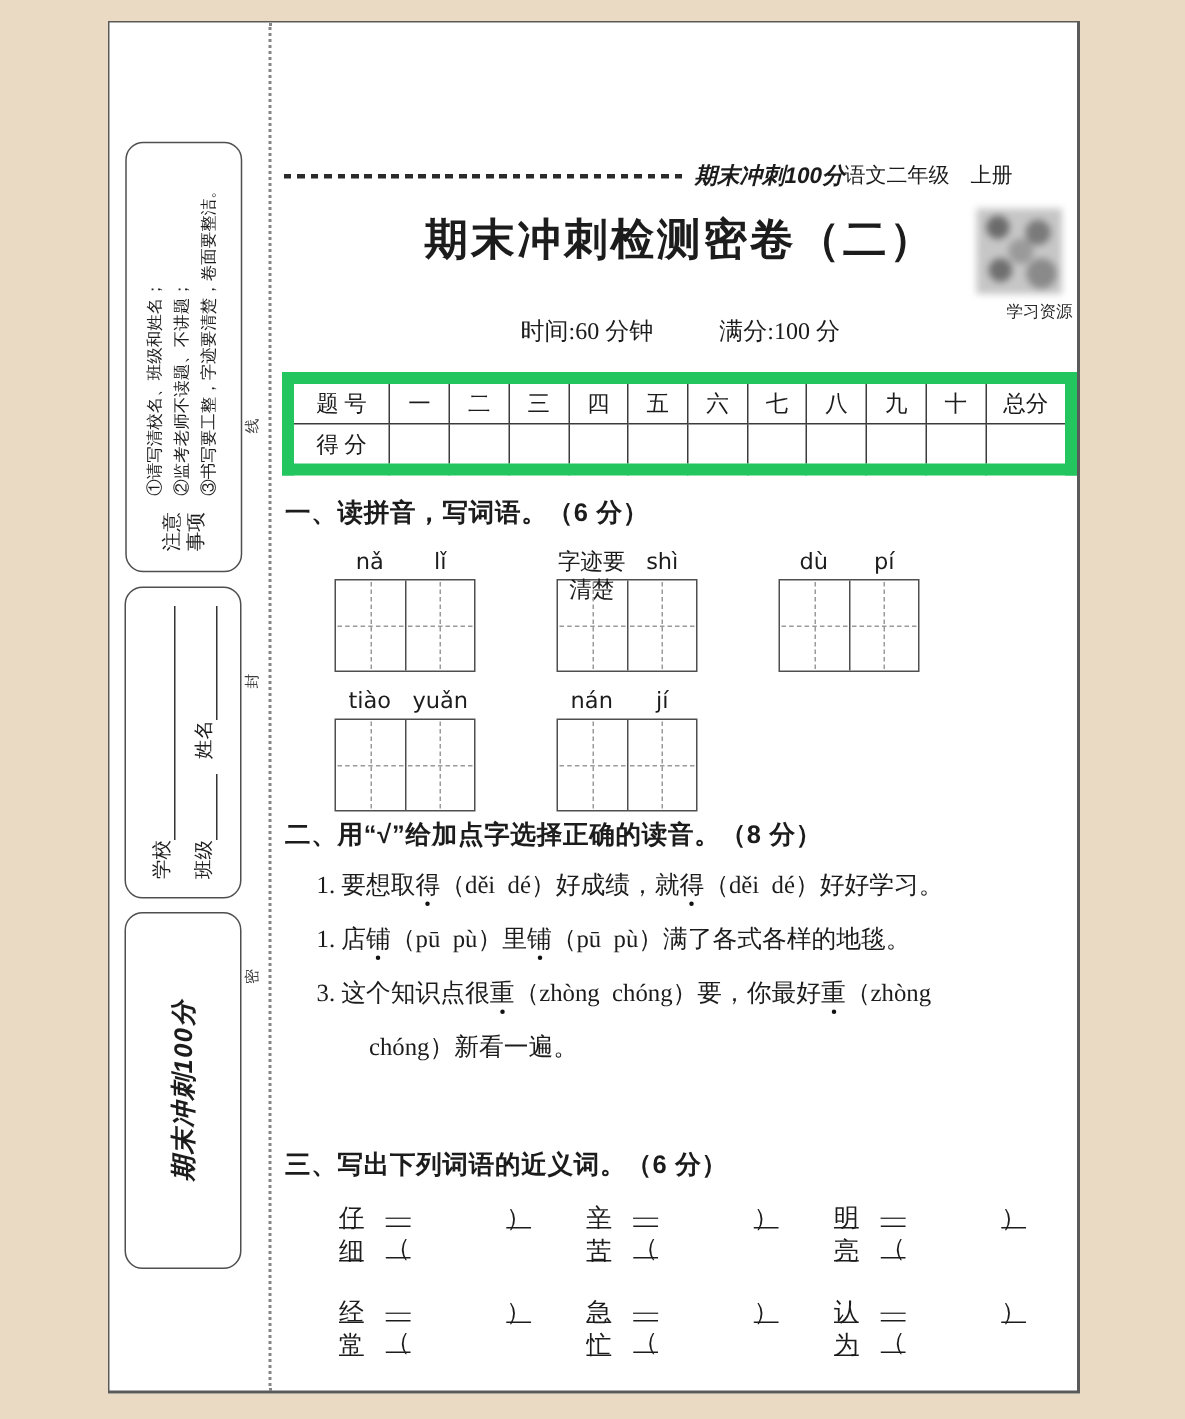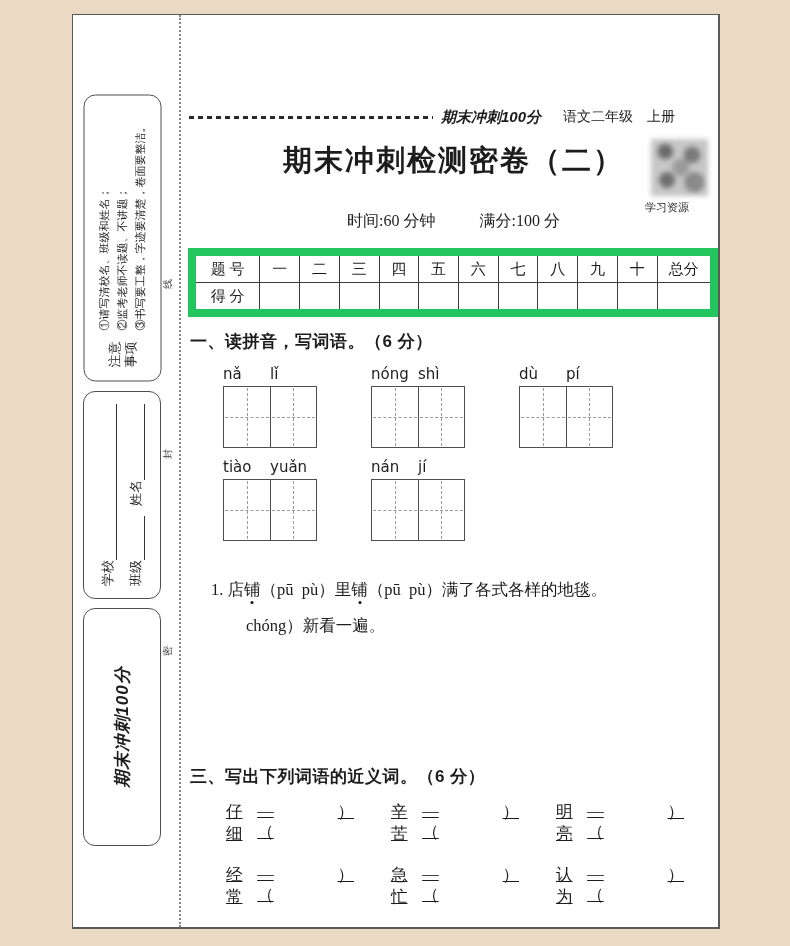--- a/index.html
+++ b/index.html
@@ -27,57 +27,57 @@
   .fl.short{width:44px;margin-right:10px;}
   .brand-inner{display:flex;align-items:center;justify-content:center;
                font-family:"Liberation Sans",sans-serif;font-weight:bold;font-style:italic;
                font-size:17px;letter-spacing:1px;}
 
   
   .head-row{position:absolute;left:116px;top:92px;width:486px;height:20px;display:flex;align-items:center;}
   .head-dashes{flex:1;height:3px;margin-right:8px;
     background:repeating-linear-gradient(90deg,#2a2a2a 0 5px,transparent 5px 9px);}
   .head-brand{font-family:"Liberation Sans",sans-serif;font-weight:bold;font-style:italic;font-size:15px;}
-  .head-subject{font-size:14px;margin-left:22px;}
+  .head-subject{font-size:14px;margin-left:0;}
   .head-volume{font-size:14px;margin-left:14px;text-align:right;}
 
   .exam-title{position:absolute;left:115px;top:126px;width:531px;text-align:center;
               font-size:29px;font-weight:bold;letter-spacing:2px;line-height:38px;}
   .exam-meta{position:absolute;left:115px;top:196px;width:531px;display:flex;
              justify-content:center;gap:44px;font-size:16px;}
 
   .qr-wrap{position:absolute;left:578px;top:124px;width:58px;}
   .qr-blur{width:57px;height:57px;filter:blur(2.6px);
     background:
       radial-gradient(circle at 25% 22%,#6b6b6b 0 12%,transparent 13%),
       radial-gradient(circle at 72% 28%,#7a7a7a 0 14%,transparent 15%),
       radial-gradient(circle at 28% 72%,#6f6f6f 0 13%,transparent 14%),
       radial-gradient(circle at 76% 76%,#8a8a8a 0 16%,transparent 17%),
       radial-gradient(circle at 52% 50%,#9a9a9a 0 20%,transparent 21%),
       #c6c6c6;}
-  .qr-caption{width:70px;margin-left:-6px;text-align:left;font-size:11px;margin-top:4px;color:#2a2a2a;}
+  .qr-caption{width:70px;margin-left:-6px;text-align:right;font-size:11px;margin-top:4px;color:#2a2a2a;}
 
   
   .score-table{position:absolute;left:115px;top:233px;border-collapse:collapse;table-layout:fixed;}
   .score-table td{border:1px solid #3c3c3c;height:26px;text-align:center;font-size:15px;padding:0;}
   .score-table{border:8px solid #22c55e;}
   td.score-lab{width:68px;}
   td.score-col{width:41px;}
   td.score-total{width:56px;}
 
   
   .sec-head{position:absolute;left:117px;font-family:"Liberation Sans",sans-serif;
             font-weight:bold;font-size:17px;letter-spacing:0.5px;}
 
   
   #grid-rows{position:absolute;left:115px;top:350px;width:531px;}
   .pgrid-row{display:flex;padding-left:35px;gap:54px;margin-bottom:10px;}
   .pgroup{width:94px;}
   .plabels{display:flex;height:21px;font-family:"DejaVu Sans",sans-serif;font-size:15px;}
-  .plabels span{flex:1;text-align:left;}
+  .plabels span{flex:1;text-align:center;}
   .pcells{display:flex;height:62px;border:1px solid #4f4f4f;box-sizing:border-box;}
   .pcell{flex:1;position:relative;}
   .pcell + .pcell{border-left:1px solid #4f4f4f;}
   .pcell::before{content:"";position:absolute;left:50%;top:1px;bottom:1px;border-left:1px dashed #9a9a9a;}
   .pcell::after{content:"";position:absolute;top:50%;left:1px;right:1px;border-top:1px dashed #9a9a9a;}
 
   
   #items{position:absolute;left:115px;top:564px;width:534px;}
   .item-line{white-space:pre-wrap;font-size:16.5px;line-height:21px;margin-bottom:15px;padding-left:23px;}
   .item-line.indent{padding-left:58px;}
@@ -197,21 +197,21 @@
               <span>nǎ</span>
               <span>lǐ</span>
             </div>
             <div class="pcells">
               <div class="pcell"></div>
               <div class="pcell"></div>
             </div>
           </div>
           <div class="pgroup">
             <div class="plabels">
-              <span>nóng</span>
+              <span>字迹要清楚</span>
               <span>shì</span>
             </div>
             <div class="pcells">
               <div class="pcell"></div>
               <div class="pcell"></div>
             </div>
           </div>
           <div class="pgroup">
             <div class="plabels">
               <span>dù</span>
@@ -240,22 +240,25 @@
               <span>jí</span>
             </div>
             <div class="pcells">
               <div class="pcell"></div>
               <div class="pcell"></div>
             </div>
           </div>
         </div>
       </div>
 
+    <div class="sec-head" style="top:530px">二、用“√”给加点字选择正确的读音。（8 分）</div>
     <div id="items">
+        <div class="item-line"><span>1. 要想取</span><span class="dotchar">得</span><span>（děi  dé）好成绩，就</span><span class="dotchar">得</span><span>（děi  dé）好好学习。</span></div>
         <div class="item-line"><span>1. 店</span><span class="dotchar">铺</span><span>（pū  pù）里</span><span class="dotchar">铺</span><span>（pū  pù）满了各式各样的地毯。</span></div>
+        <div class="item-line"><span>3. 这个知识点很</span><span class="dotchar">重</span><span>（zhòng  chóng）要，你最好</span><span class="dotchar">重</span><span>（zhòng</span></div>
         <div class="item-line indent"><span>chóng）新看一遍。</span></div>
       </div>
 
     <div class="sec-head" style="top:750px">三、写出下列词语的近义词。（6 分）</div>
     <div id="syn-rows">
         <div class="syn-row">
           <span class="syn-item">
             <span>仔细</span>
             <span>—（</span>
             <span class="syn-gap"></span>

